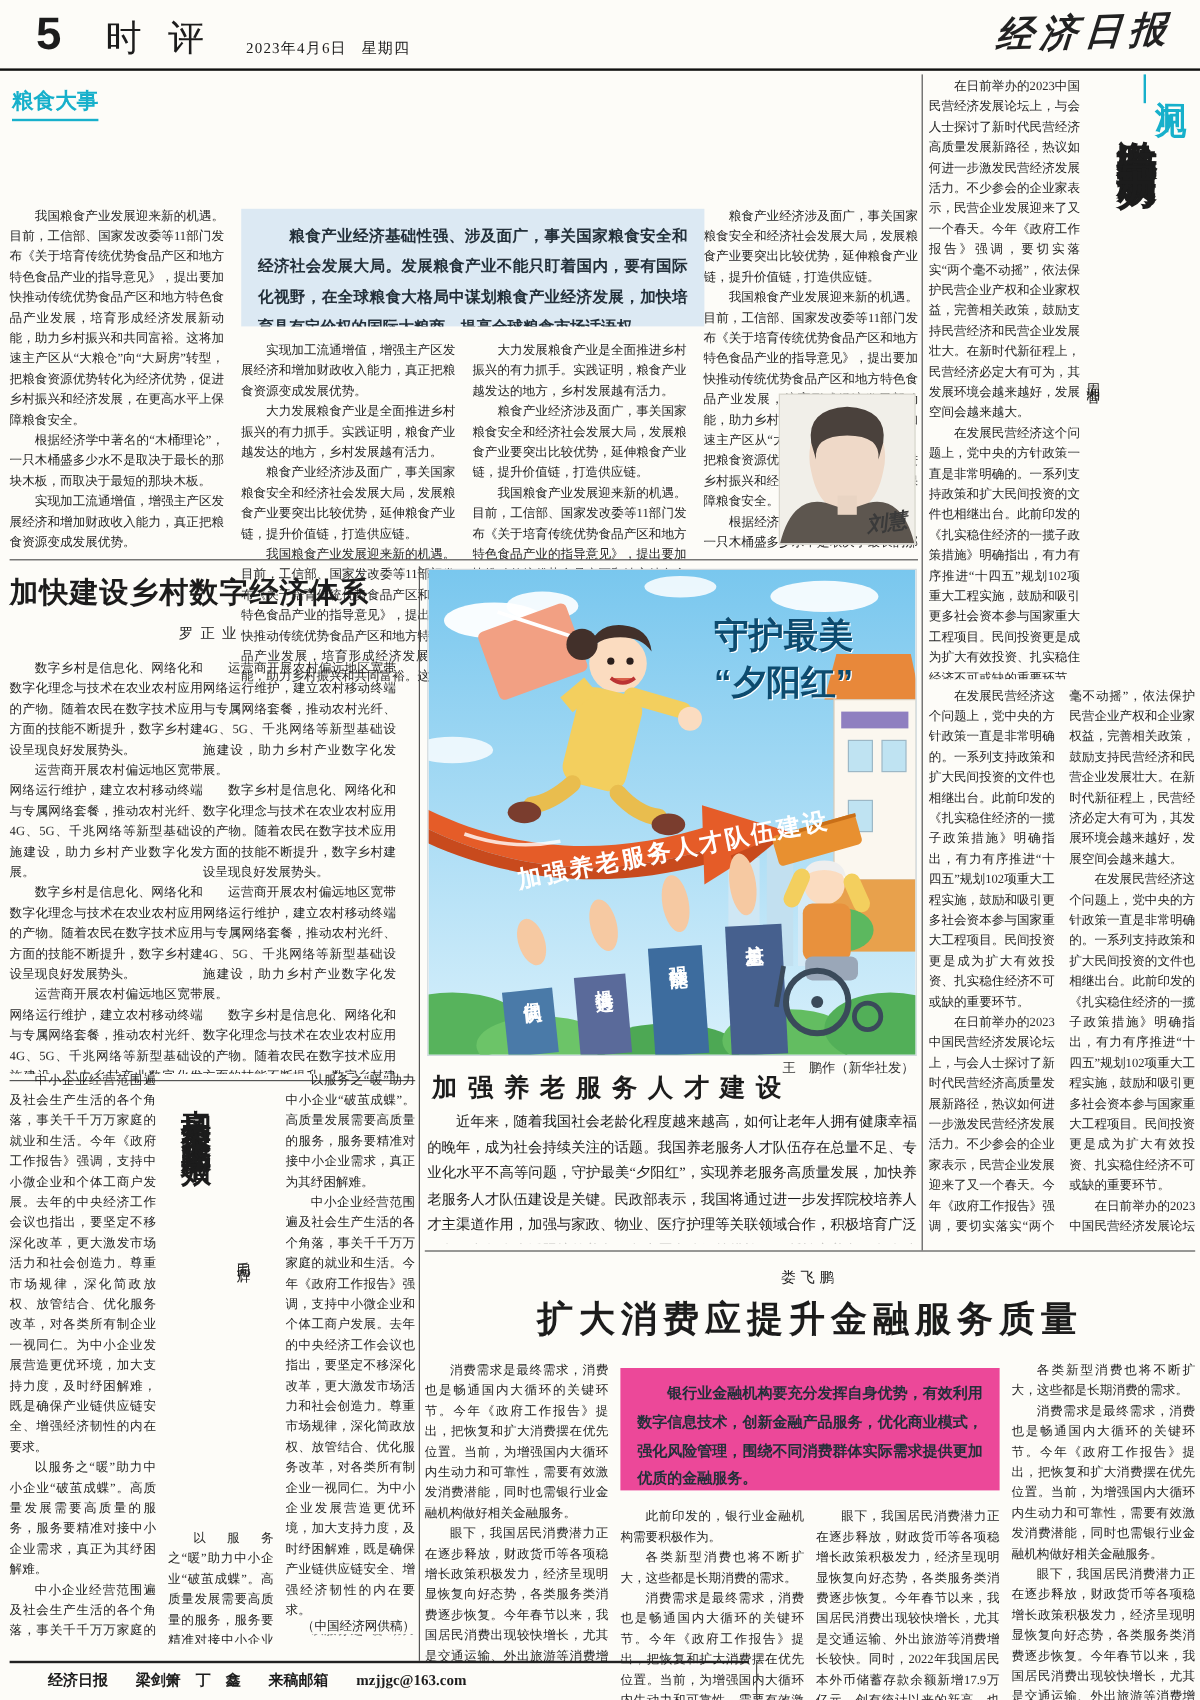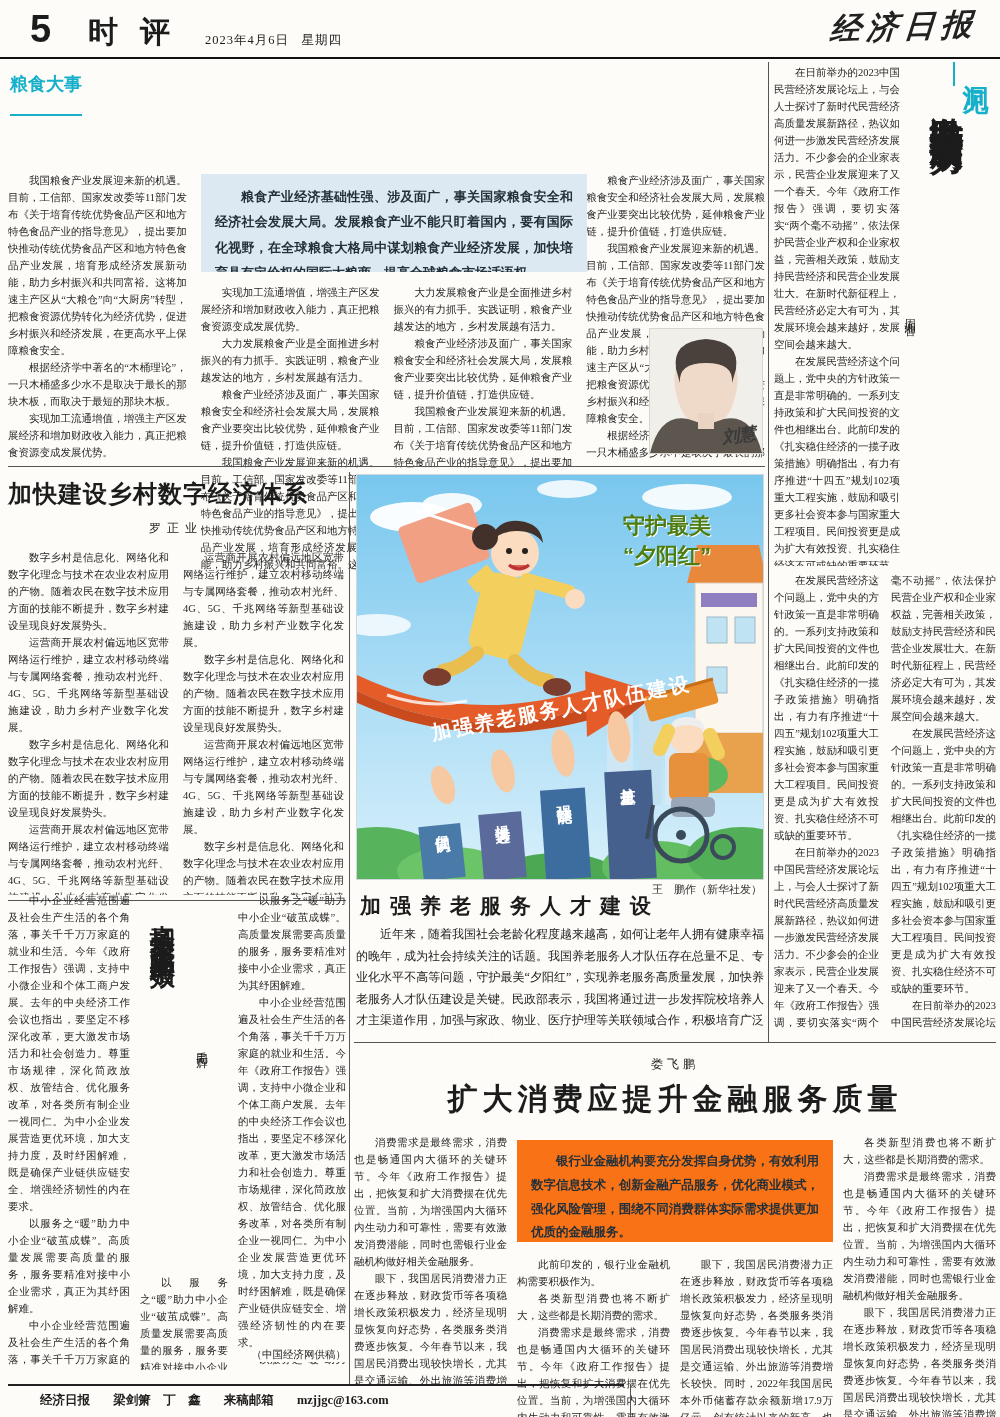--- a/index.html
+++ b/index.html
@@ -7,28 +7,28 @@
         font-family:"Liberation Serif","DejaVu Serif",serif;color:#1c1c1c;}
   .abs{position:absolute;}
   .hairline{background:#555;}
   p{margin:0;text-indent:2em;text-align:justify;}
   .body-text{font-size:10.5px;line-height:1.62;color:#262626;text-align:justify;overflow:hidden;}
   .cols{display:flex;}
 
   
   #header{position:absolute;left:0;top:0;width:1000px;height:57px;border-bottom:2px solid #111;}
   #page-num{position:absolute;left:30px;top:8px;font-size:38px;font-weight:900;font-family:"Liberation Sans",sans-serif;}
-  #section-title{position:absolute;left:88px;top:12px;font-size:30px;font-weight:700;letter-spacing:22px;}
+  #section-title{position:absolute;left:88px;top:12px;font-size:30px;font-weight:400;letter-spacing:22px;}
   #pub-date{position:absolute;left:205px;top:32px;font-size:12.5px;letter-spacing:1px;}
   #masthead{position:absolute;right:22px;top:6px;font-size:31px;font-weight:700;font-style:italic;
             letter-spacing:6px;transform:rotate(-2deg) skewX(-6deg);color:#222;}
 
   
   #kicker{position:absolute;left:10px;top:72px;font-size:18px;font-weight:900;color:#17b0cb;
-          border-bottom:2px solid #17b0cb;padding-bottom:18px;font-family:"Liberation Sans",sans-serif;}
+          border-bottom:2px solid #17b0cb;padding-bottom:3px;font-family:"Liberation Sans",sans-serif;}
   #main-headline{position:absolute;left:8px;top:100px;width:757px;text-align:center;font-size:44px;
           font-weight:900;letter-spacing:2px;font-family:"Liberation Sans",sans-serif;color:#0c0c0c;}
   #main-body{position:absolute;left:8px;top:172px;width:757px;height:291px;}
   #main-body .col{width:179px;height:291px;overflow:hidden;}
   #main-body .cols{gap:14px;}
   .pad-box{padding-top:112px;}
   #main-lead{position:absolute;left:193px;top:2px;width:358px;height:78px;background:#dce9f3;
              padding:10px 14px;font-size:13px;line-height:1.95;font-weight:600;color:#23303a;overflow:hidden;}
   #author-photo{position:absolute;right:2px;top:156px;width:112px;height:124px;background:#f1efe9;
                 border:1px solid #d8d5cc;overflow:hidden;}
@@ -38,28 +38,28 @@
   #rule-main-bottom{left:8px;top:466px;width:757px;height:1px;}
   #vrule-left{left:349px;top:472px;width:1px;height:912px;}
   #vrule-right{left:768px;top:62px;width:1px;height:980px;}
   #rule-left-mid{left:8px;top:900px;width:338px;height:1px;}
   #rule-bottom-art{left:354px;top:1042px;width:642px;height:1px;}
 
   
   #dv{position:absolute;left:8px;top:474px;width:336px;height:424px;}
   #dv-title{font-size:24px;font-weight:900;letter-spacing:1px;margin-top:4px;}
   #dv-byline{text-align:center;font-size:12px;margin-top:10px;letter-spacing:6px;}
-  #dv-cols{display:flex;gap:14px;margin-top:12px;}
+  #dv-cols{display:flex;margin-top:12px;}
   #dv-cols .col{width:161px;height:346px;overflow:hidden;}
 
   
   #cartoon{position:absolute;left:356px;top:474px;width:406px;height:404px;overflow:hidden;border:1px solid #cfd8dd;}
   #cartoon svg{position:absolute;left:0;top:0;}
-  .slogan{position:absolute;right:52px;top:36px;text-align:left;color:#4d7c0f;font-weight:900;
-          font-size:22px;line-height:1.35;font-family:"Liberation Sans",sans-serif;text-shadow:1px 1px 0 #fff;}
+  .slogan{position:absolute;right:52px;top:36px;text-align:left;color:#0c4a6e;font-weight:900;
+          font-size:29px;line-height:1.35;font-family:"Liberation Sans",sans-serif;text-shadow:1px 1px 0 #fff;}
   #arrow-label{position:absolute;left:72px;top:220px;transform:rotate(-11deg);color:#fff;font-weight:900;
           font-size:20px;letter-spacing:2px;font-family:"Liberation Sans",sans-serif;}
   .pillar-label{position:absolute;writing-mode:vertical-rl;color:#fff;font-weight:900;font-size:15px;
           letter-spacing:2px;font-family:"Liberation Sans",sans-serif;}
   #pl-0{left:74px;top:348px;transform:rotate(-6deg);}
   #pl-1{left:134px;top:338px;transform:rotate(-5deg);}
   #pl-2{left:196px;top:318px;transform:rotate(-4deg);}
   #pl-3{left:260px;top:300px;transform:rotate(-3deg);}
   #cartoon-credit{position:absolute;left:356px;top:882px;width:406px;text-align:right;font-size:11px;color:#333;}
 
@@ -84,21 +84,21 @@
   
   #cons{position:absolute;left:354px;top:1048px;width:642px;height:364px;}
   #cons-headline{text-align:center;font-size:30px;font-weight:900;letter-spacing:5px;
                  font-family:"Liberation Sans",sans-serif;margin-top:6px;}
   #cons-byline{text-align:center;font-size:12px;margin-top:8px;letter-spacing:4px;}
   #cons-body{position:relative;margin-top:14px;height:286px;}
   #cons-body .cols{gap:10px;align-items:flex-start;}
   .cons-col{width:153px;overflow:hidden;}
   #cc1{height:252px;}  #cc2{height:252px;padding-top:122px;}
   #cc3{height:284px;padding-top:122px;}  #cc4{height:284px;}
-  #cons-lead{position:absolute;left:163px;top:6px;width:288px;height:82px;background:#f97316;
+  #cons-lead{position:absolute;left:163px;top:6px;width:288px;height:82px;background:#ec4899;
              padding:10px 14px;font-size:12.5px;line-height:1.9;font-weight:600;color:#23303a;overflow:hidden;}
 
   
   #insight{position:absolute;left:774px;top:62px;width:222px;height:978px;}
   #ins-top{position:relative;height:506px;}
   #ins-body-top{position:absolute;left:0;top:2px;width:126px;height:502px;overflow:hidden;}
   #ins-headline{position:absolute;left:150px;top:28px;writing-mode:vertical-rl;font-size:34px;font-weight:900;
                 letter-spacing:2px;height:472px;font-family:"Liberation Sans",sans-serif;}
   #ins-label{position:absolute;right:0;top:0;writing-mode:vertical-rl;font-size:26px;font-weight:900;
              color:#17b0cb;border-left:2px solid #17b0cb;padding:2px 2px 10px 4px;letter-spacing:6px;

